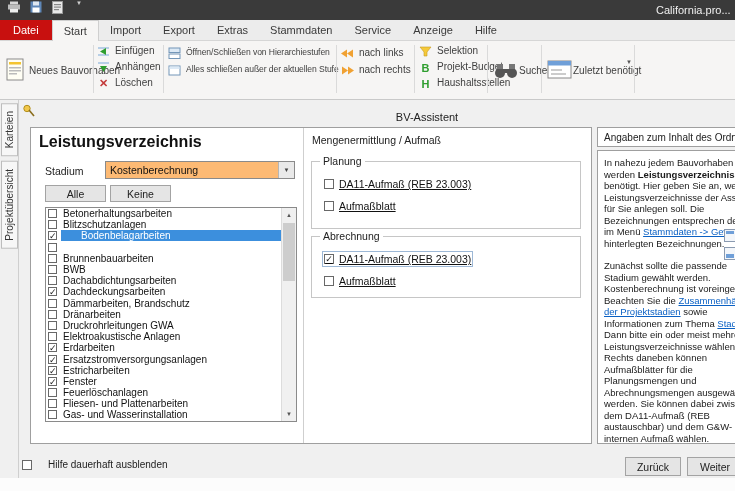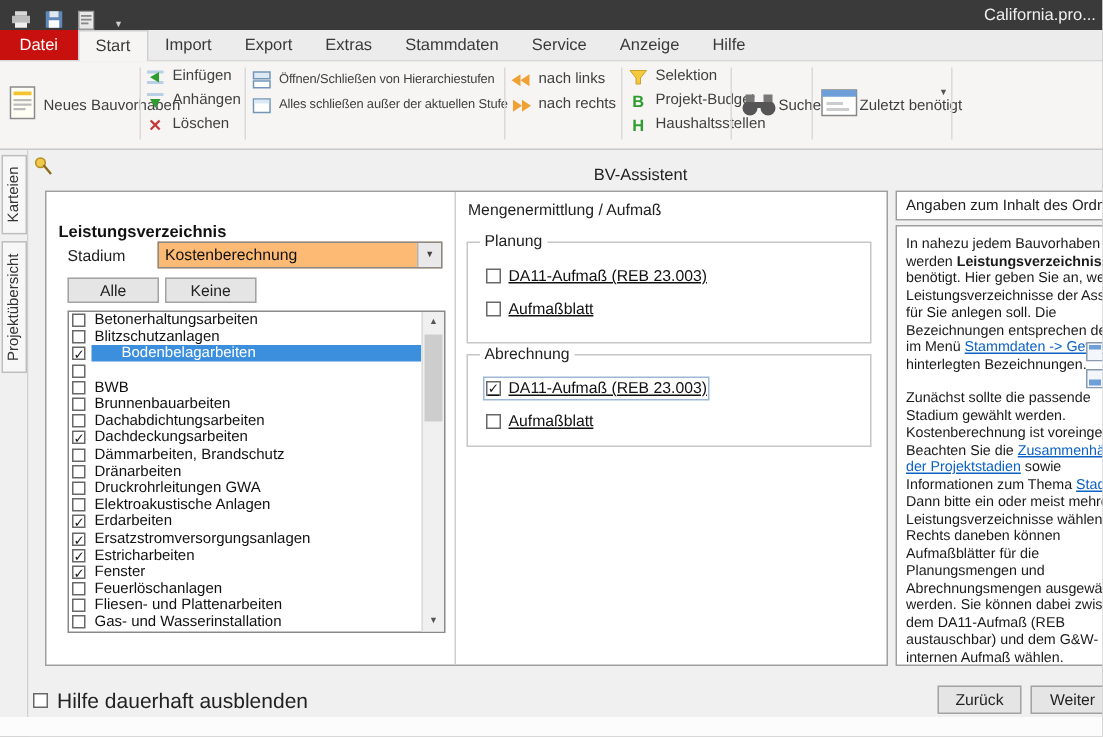--- a/index.html
+++ b/index.html
@@ -1,20 +1,20 @@
 <!DOCTYPE html>
 <html><head>
 <meta charset="utf-8">
 <style>
   * { margin:0; padding:0; box-sizing:border-box; }
   body { font-family:"Liberation Sans", sans-serif; background:#9a9a9a; }
   .screen { position:relative; width:735px; height:491px; overflow:hidden; background:#f0f0f0; }
 
   
-  .titlebar { position:absolute; top:0; left:0; width:100%; height:20px; background:#3a3a3a; display:flex; align-items:flex-end; }
+  .titlebar { position:absolute; top:0; left:0; width:100%; height:20px; background:#3a3a3a; display:flex; align-items:flex-start; }
   .qa-icon { width:17px; height:14px; margin-left:5px; display:inline-flex; align-items:center; justify-content:center; }
   .qa-caret { color:#cfcfcf; font-size:6px; margin-left:10px; }
   .app-title { position:absolute; left:656px; top:4px; font-size:11px; color:#f0f0f0; white-space:nowrap; }
 
   
   .tabbar { position:absolute; top:20px; left:0; width:100%; height:21px; background:#ececec; display:flex; border-bottom:1px solid #d6d6d6; }
   .tab { font-size:11px; color:#3a3a3a; padding:4px 11px 0; white-space:nowrap; }
   .tab.file { background:#c8100f; color:#fff; padding:4px 13px 0; }
   .tab.active { background:#f6f5f4; border-left:1px solid #cfcfcf; border-right:1px solid #cfcfcf; border-top:1px solid #cfcfcf; margin-bottom:-1px; }
 
@@ -33,21 +33,21 @@
   
   .sidestrip { position:absolute; top:100px; left:0; width:19px; bottom:13px; background:#f0f0f0; border-right:1px solid #cfcfcf; display:flex; flex-direction:column; align-items:center; padding-top:3px; gap:5px; }
   .sidetab { writing-mode:vertical-rl; transform:rotate(180deg); font-size:10px; color:#333; background:#f7f7f7; border:1px solid #bdbdbd; padding:7px 2px; white-space:nowrap; }
 
   
   .content { position:absolute; top:100px; left:19px; right:0; bottom:0; background:#f0f0f0; }
   .pin { position:absolute; left:3px; top:4px; }
   .bv-title { position:absolute; top:11px; left:100px; right:0; text-align:center; font-size:11px; color:#222; }
 
   .mainpanel { position:absolute; left:11px; top:27px; width:562px; height:317px; background:#fff; border:1px solid #9f9f9f; }
-  .lv-header { position:absolute; left:8px; top:5px; font-size:11px; font-weight:bold; color:#111;margin-top:16px; }
+  .lv-header { position:absolute; left:8px; top:5px; font-size:16px; font-weight:bold; color:#111; }
   .vdivider { position:absolute; left:272px; top:0; bottom:0; width:1px; background:#cfcfcf; }
   .mengen-header { position:absolute; left:281px; top:6px; font-size:10.5px; color:#222; }
   .stadium-label { position:absolute; left:14px; top:37px; font-size:10.5px; color:#222; }
   .dropdown { position:absolute; left:74px; top:33px; width:190px; height:18px; background:#fdba74; border:1px solid #8a8a8a; font-size:10.5px; display:flex; align-items:center; padding-left:4px; color:#111; }
   .dd-arrow { position:absolute; right:0; top:0; bottom:0; width:16px; background:#e9e9e9; border-left:1px solid #b5b5b5; display:flex; align-items:center; justify-content:center; font-size:6px; color:#444; }
   .btn { position:absolute; height:17px; background:#e5e5e5; border:1px solid #a3a3a3; font-size:10.5px; display:flex; align-items:center; justify-content:center; color:#222; }
 
   .listbox { position:absolute; left:14px; top:79px; width:252px; height:215px; background:#fff; border:1px solid #8a8a8a; }
   .listinner { position:absolute; left:0; top:0; right:15px; bottom:0; overflow:hidden; }
   .lv-row { height:11.2px; display:flex; align-items:center; padding-left:2px; font-size:10px; color:#111; }
@@ -67,21 +67,21 @@
   
   .help-header { position:absolute; left:578px; top:27px; width:170px; height:20px; background:#fff; border:1px solid #9f9f9f; font-size:10px; display:flex; align-items:center; padding-left:6px; color:#222; white-space:nowrap; overflow:hidden; }
   .help-body { position:absolute; left:578px; top:50px; width:170px; height:294px; background:#fff; border:1px solid #9f9f9f; padding:6px; font-size:9.5px; line-height:11.5px; color:#1a1a1a; overflow:hidden; }
   .help-body p { margin-bottom:11px; }
   .hb { font-weight:bold; }
   .hlink { color:#0b61c4; text-decoration:underline; }
 
   .dock-icon { position:absolute; left:705px; width:12px; height:13px; }
 
   
-  .footer-check { position:absolute; left:3px; top:359px; display:flex; align-items:center; gap:6px; font-size:14px; color:#222; }
+  .footer-check { position:absolute; left:3px; top:359px; display:flex; align-items:center; gap:16px; font-size:10px; color:#222; }
   .fbtn { width:56px; height:19px; position:absolute; top:357px; background:#e5e5e5; border:1px solid #a3a3a3; font-size:10.5px; display:flex; align-items:center; justify-content:center; color:#222; }
   .bottomstrip { position:absolute; left:0; right:0; bottom:0; height:13px; background:#fcfcfc; }
 </style>
 </head>
 <body>
 
 <div class="screen">
 
   <div class="titlebar">
     <span class="qa-icon">
@@ -289,25 +289,25 @@
             </div>
             <div class="lv-row selected">
               <span class="cb checked">✓</span>
               <span class="lv-label">Bodenbelagarbeiten</span>
             </div>
             <div class="lv-row">
               <span class="cb"></span>
             </div>
             <div class="lv-row">
               <span class="cb"></span>
+              <span class="lv-label">Brunnenbauarbeiten</span>
+            </div>
+            <div class="lv-row">
+              <span class="cb"></span>
               <span class="lv-label">BWB</span>
-            </div>
-            <div class="lv-row">
-              <span class="cb"></span>
-              <span class="lv-label">Brunnenbauarbeiten</span>
             </div>
             <div class="lv-row">
               <span class="cb"></span>
               <span class="lv-label">Dachabdichtungsarbeiten</span>
             </div>
             <div class="lv-row">
               <span class="cb checked">✓</span>
               <span class="lv-label">Dachdeckungsarbeiten</span>
             </div>
             <div class="lv-row">

